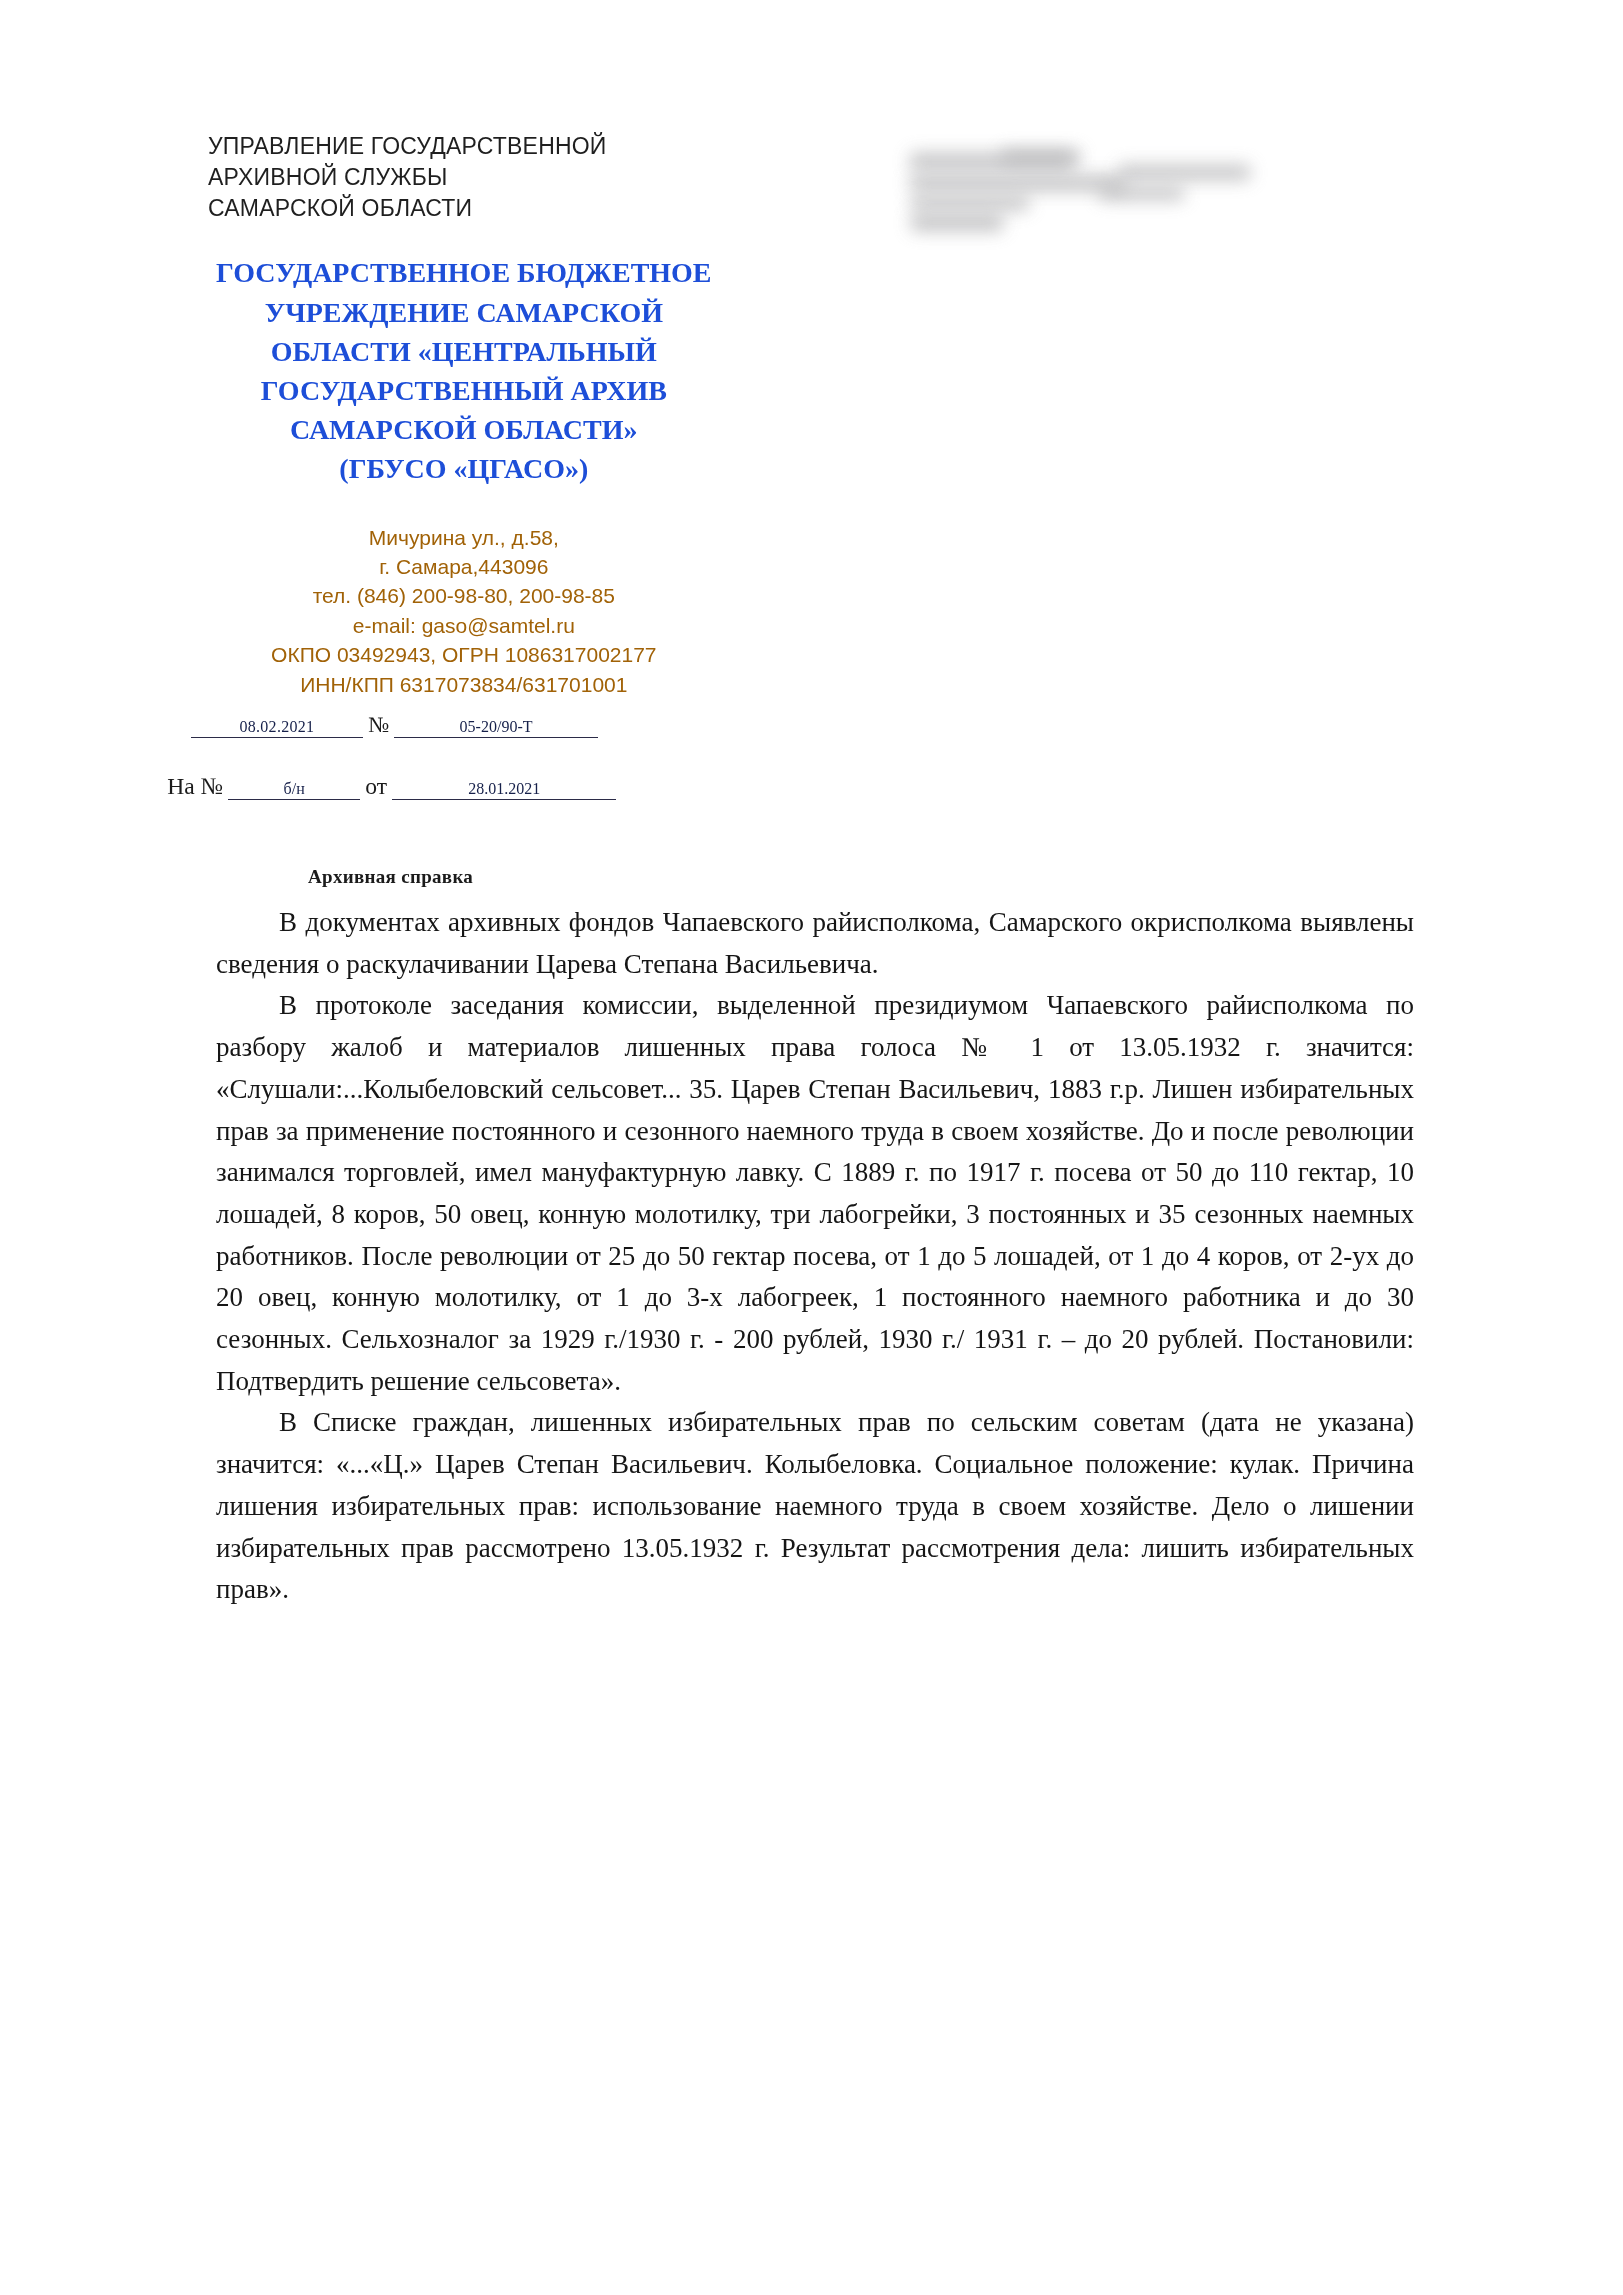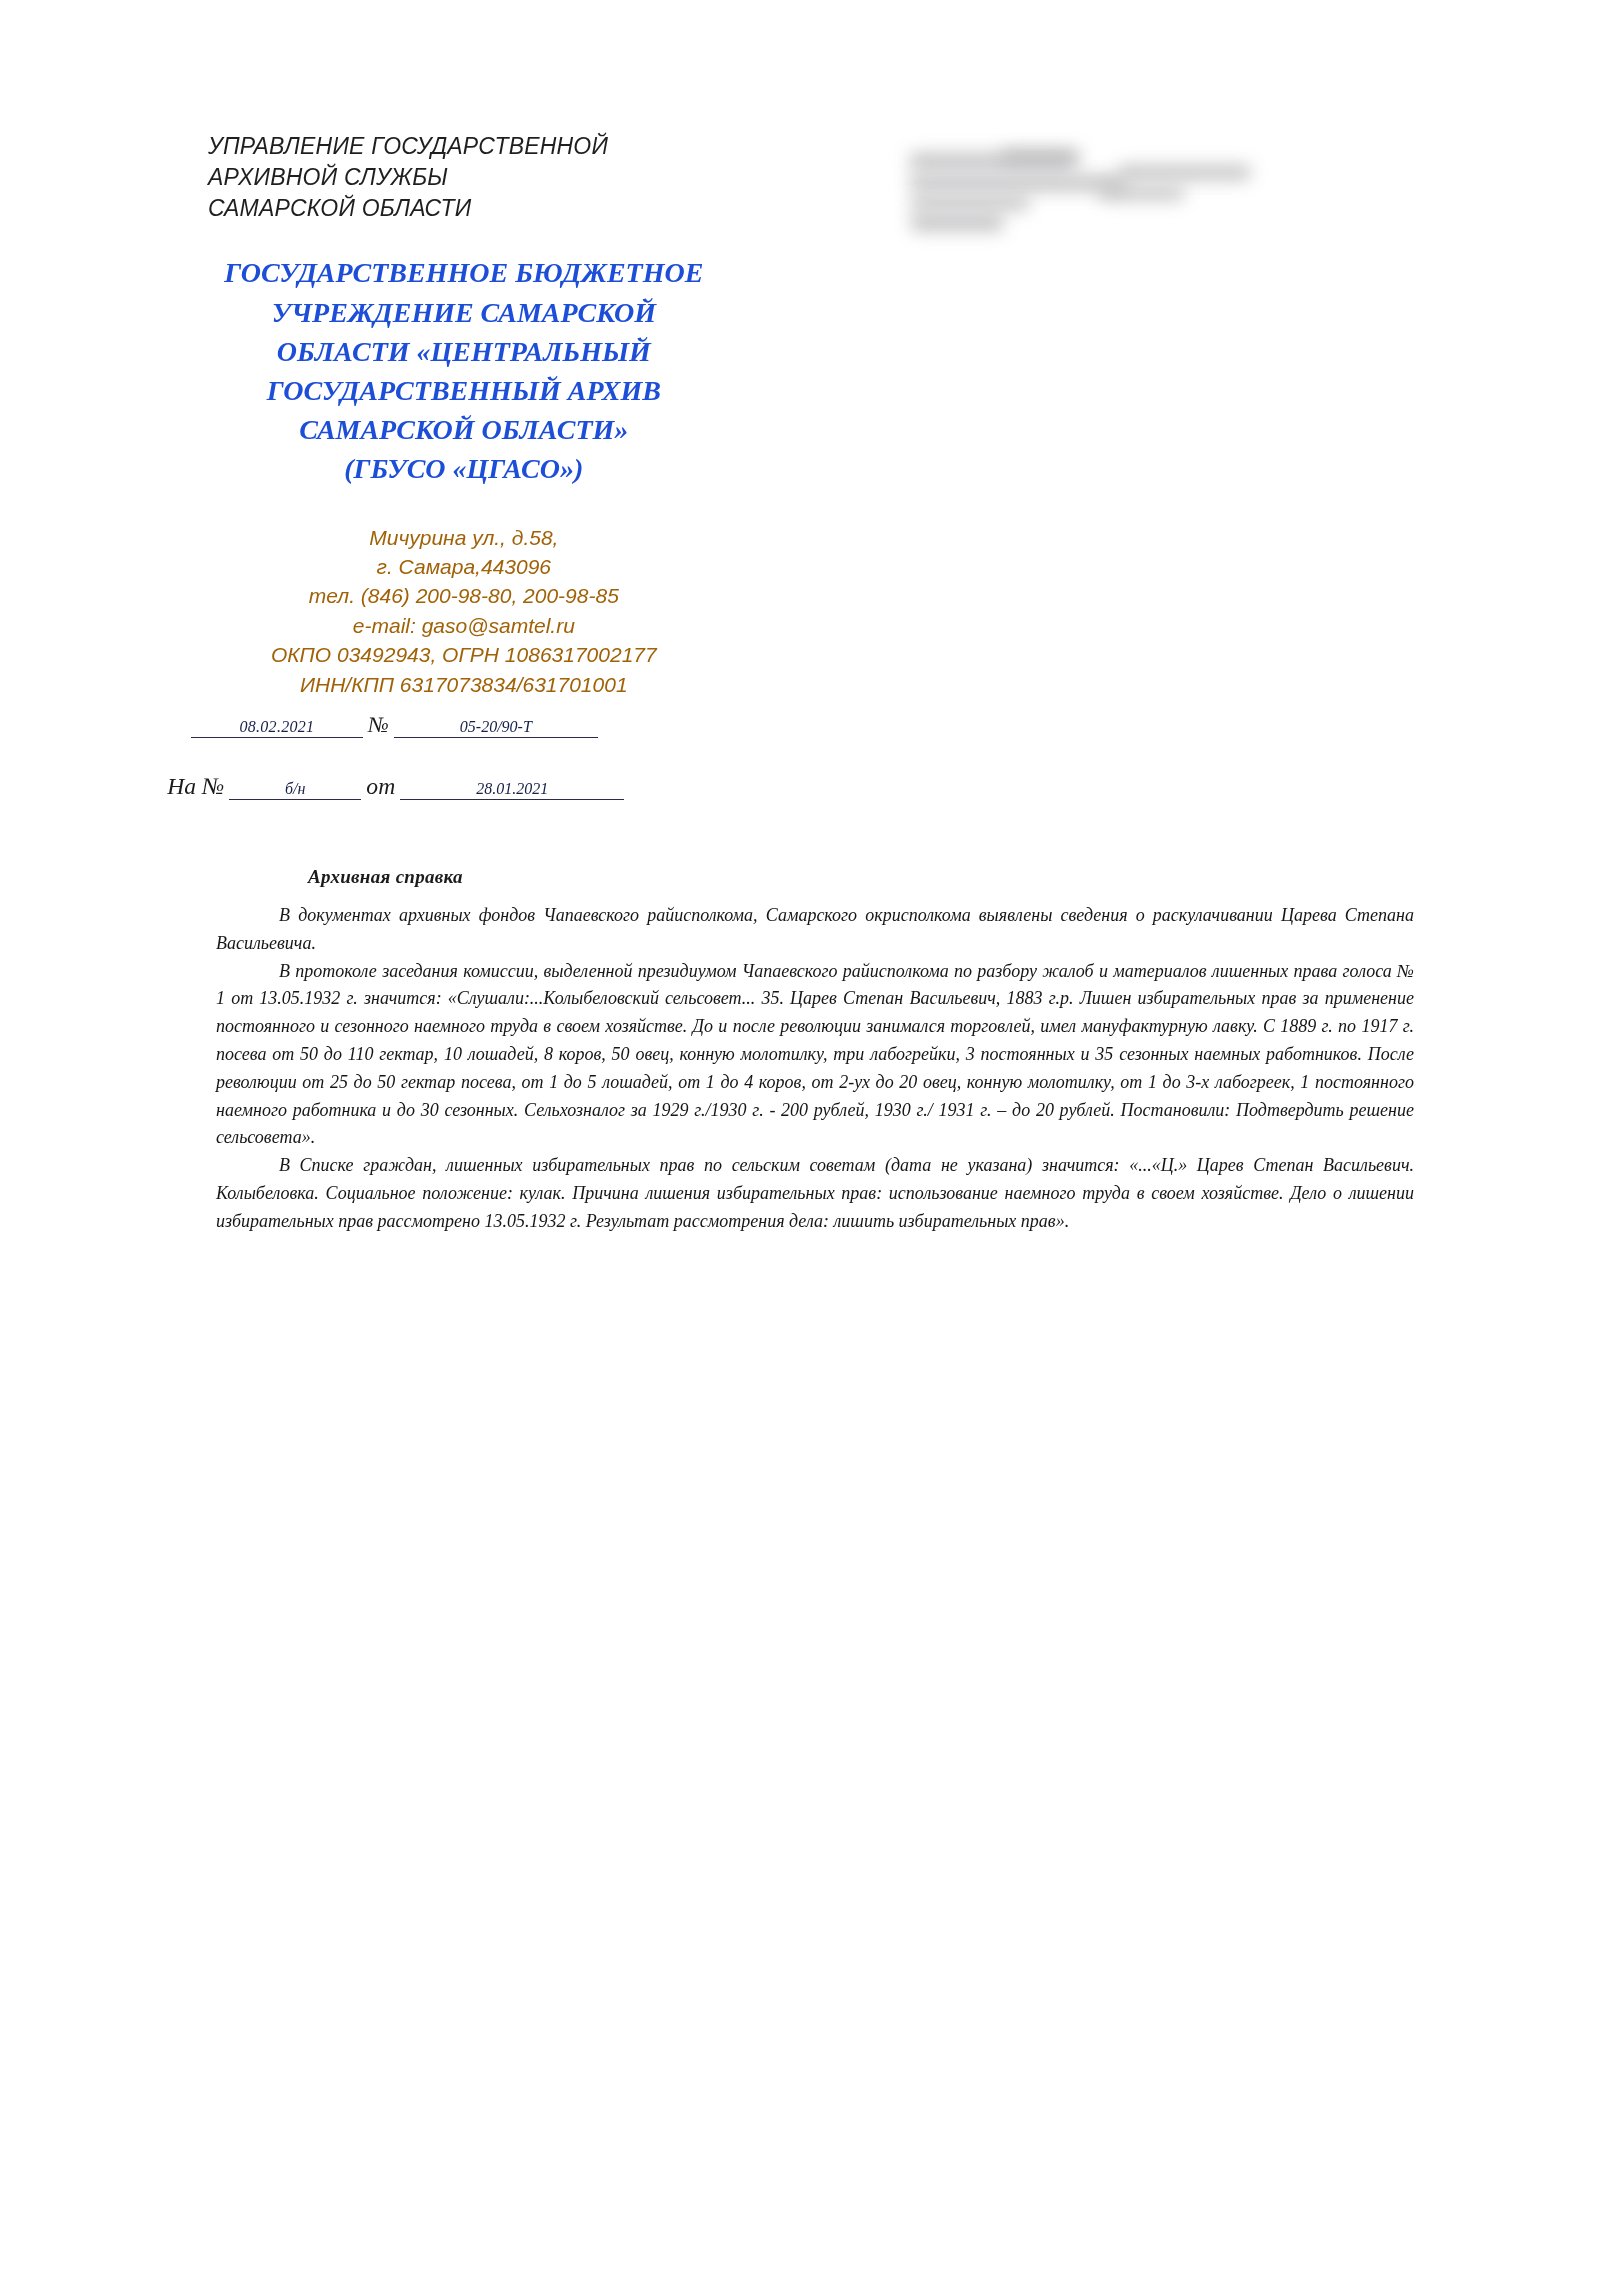--- a/index.html
+++ b/index.html
@@ -13,21 +13,20 @@
     position: relative;
     font-family: "Liberation Serif", serif;
     color: #1b1b1b;
     overflow: hidden;
   }
 
   .page {
     position: absolute;
     inset: 0;
     padding: 16px;
-    font-style: italic;
   }
 
   
   .letterhead {
     position: absolute;
     left: 208px;
     top: 131px;
     width: 589px;
   }
 
@@ -138,21 +137,21 @@
     font-size: 19px;
     font-weight: bold;
     letter-spacing: 0.3px;
   }
 
   .body-text {
     position: absolute;
     left: 216px;
     top: 902px;
     width: 1198px;
-    font-size: 18px;
+    font-size: 27px;
     line-height: 1.545;
     text-align: justify;
     text-justify: inter-word;
     color: #161616;
     hyphens: none;
   }
   .body-text p {
     margin: 0;
     text-indent: 63px;
   }

